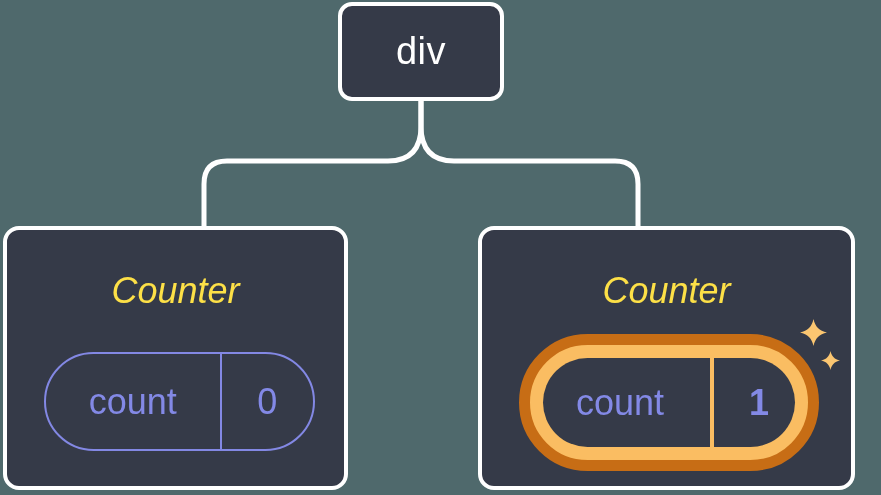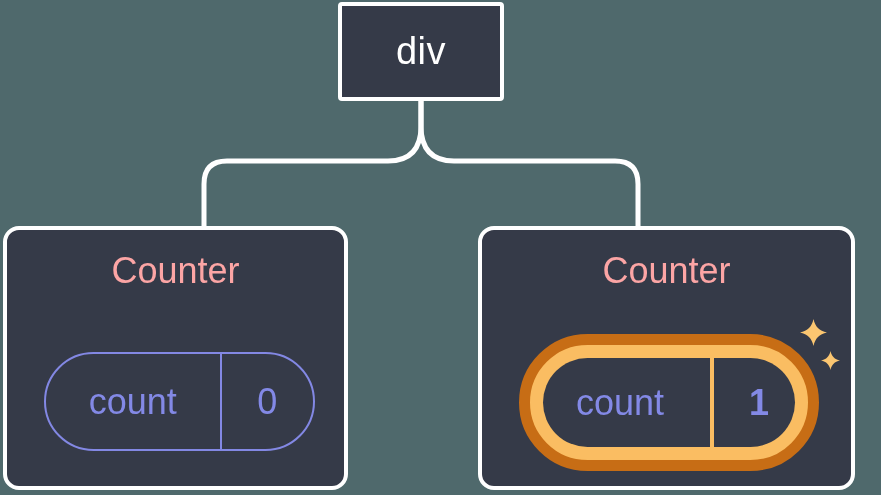--- a/index.html
+++ b/index.html
@@ -17,45 +17,46 @@
     width: 881px; height: 495px;
     pointer-events: none;
   }
   .root-node {
     position: absolute;
     left: 338px; top: 2px;
     width: 166px; height: 99px;
     box-sizing: border-box;
     background: #353a48;
     border: 4px solid #ffffff;
-    border-radius: 4px;
+    border-radius: 14px;
     display: flex;
     align-items: center;
     justify-content: center;
     color: #ffffff;
     font-size: 38px;
     letter-spacing: 0.5px;
   }
   .card {
     position: absolute;
     top: 226px;
     height: 264px;
     box-sizing: border-box;
     background: #353a48;
     border: 4px solid #ffffff;
     border-radius: 16px;
   }
   .card.left  { left: 3px;   width: 345px; }
   .card.right { left: 478px; width: 377px; }
   .card-title {
-    margin-top: 20px;
+    margin-top: 40px;
     text-align: center;
-    color: #fca5a5;
+    color: #fde047;
     font-size: 36px;
     font-weight: 500;
+    font-style: italic;
   }
   
   .pill-plain {
     position: absolute;
     left: 37px; top: 122px;
     width: 271px; height: 99px;
     box-sizing: border-box;
     border: 2.5px solid #8388e4;
     border-radius: 60px;
     display: flex;

